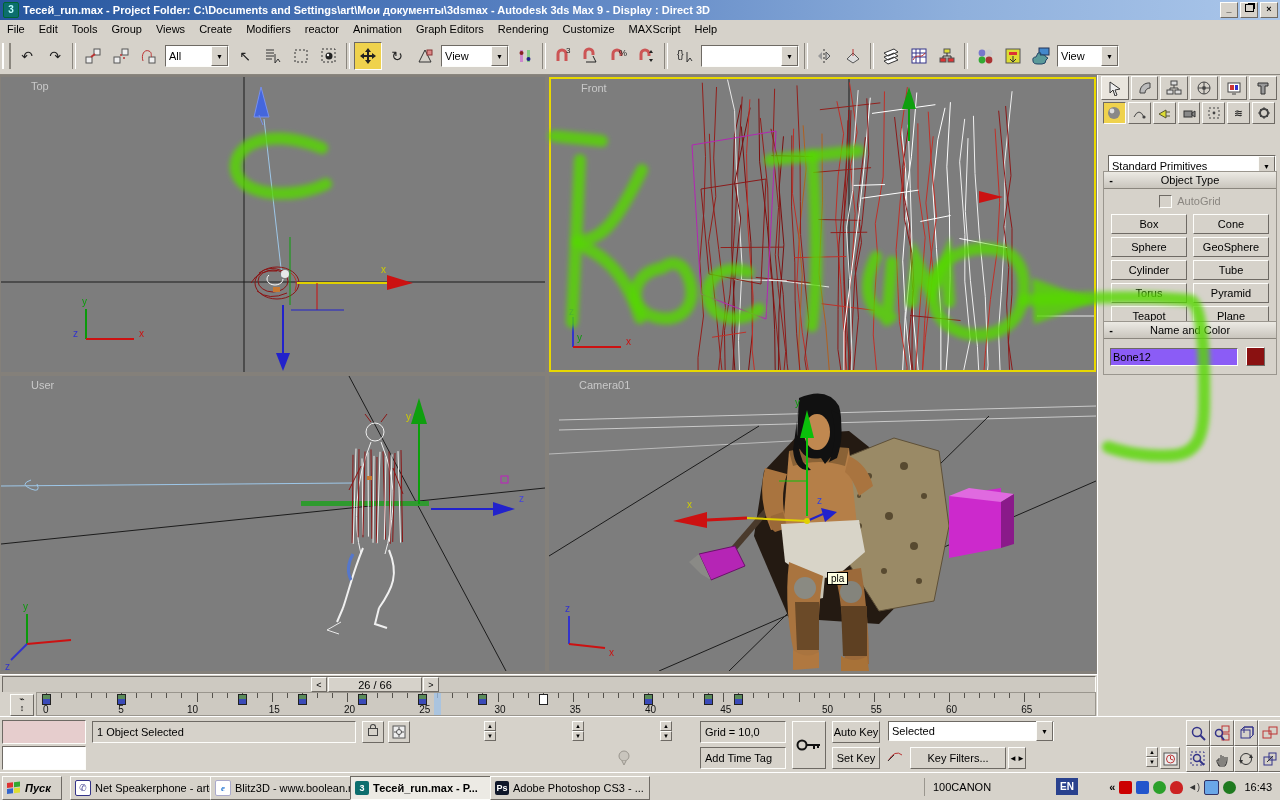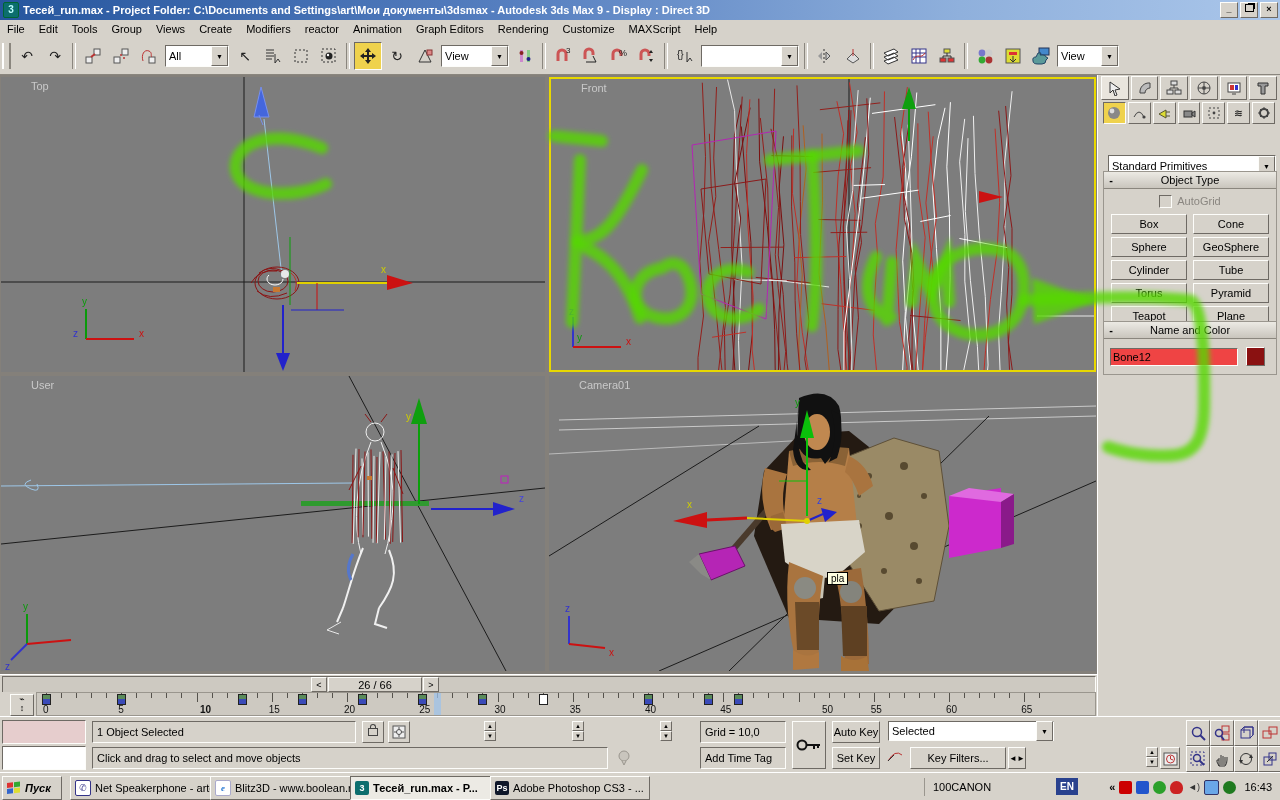--- a/index.html
+++ b/index.html
@@ -89,21 +89,21 @@
   
   #statusbar{position:absolute;left:0;top:716px;width:1280px;height:56px;background:#d6d2ca;border-top:1px solid #fff;}
   .sb{position:absolute;box-sizing:border-box;}
   .sbtn{display:flex;align-items:center;justify-content:center;background:#d6d2ca;
     border:1px solid;border-color:#fdfdfa #6e6a64 #6e6a64 #fdfdfa;}
   .sfield{display:flex;align-items:center;padding:0 4px;border:1px solid;border-color:#6e6a64 #fdfdfa #fdfdfa #6e6a64;}
   .spin{width:12px;height:20px;display:flex;flex-direction:column;}
   .spin span{flex:1;display:flex;align-items:center;justify-content:center;font-size:6px;
     background:#d6d2ca;border:1px solid;border-color:#fdfdfa #6e6a64 #6e6a64 #fdfdfa;}
   input.cfield{position:absolute;height:20px;border:1px solid;border-color:#6e6a64 #fdfdfa #fdfdfa #6e6a64;
-    background:#ef4444;font-family:inherit;font-size:11px;padding:0 2px;box-sizing:border-box;}
+    background:#8b5cf6;font-family:inherit;font-size:11px;padding:0 2px;box-sizing:border-box;}
   .navbtn{position:absolute;width:22px;height:24px;display:flex;align-items:center;justify-content:center;
     background:#d6d2ca;border:1px solid;border-color:#fdfdfa #6e6a64 #6e6a64 #fdfdfa;}
   
   #taskbar{position:absolute;left:0;top:772px;width:1280px;height:28px;background:#d6d2ca;border-top:1px solid #fff;}
   #startbtn{position:absolute;left:2px;top:3px;width:58px;height:22px;display:flex;align-items:center;
     background:#d6d2ca;border:1px solid;border-color:#fdfdfa #6e6a64 #6e6a64 #fdfdfa;font-weight:bold;font-style:italic;}
   .task{position:absolute;top:3px;height:22px;display:flex;align-items:center;padding:0 4px;overflow:hidden;
     background:#d6d2ca;border:1px solid;border-color:#fdfdfa #6e6a64 #6e6a64 #fdfdfa;white-space:nowrap;}
   .task.active{background:#eceae4;border-color:#6e6a64 #fdfdfa #fdfdfa #6e6a64;font-weight:bold;}
   .ticon{width:14px;height:14px;margin-right:4px;flex:0 0 auto;border-radius:2px;
@@ -779,21 +779,21 @@
         <div class="tick" style="left: 896.95px; height: 5px;"></div>
         <div class="tick" style="left: 912px; height: 9px;"></div>
         <div class="tick" style="left: 927.05px; height: 5px;"></div>
         <div class="tick" style="left: 942.1px; height: 5px;"></div>
         <div class="tick" style="left: 957.15px; height: 5px;"></div>
         <div class="tick" style="left: 972.2px; height: 5px;"></div>
         <div class="tick" style="left: 987.25px; height: 9px;"></div>
         <div class="tick" style="left: 1002.3px; height: 5px;"></div>
         <div class="ticklabel" style="left: 9px;">0</div>
         <div class="ticklabel" style="left: 84.25px;">5</div>
-        <div class="ticklabel" style="left: 166px; font-weight: bold;">10</div>
+        <div class="ticklabel" style="left: 153px;">10</div>
         <div class="ticklabel" style="left: 234.75px;">15</div>
         <div class="ticklabel" style="left: 310px;">20</div>
         <div class="ticklabel" style="left: 385.25px;">25</div>
         <div class="ticklabel" style="left: 460.5px;">30</div>
         <div class="ticklabel" style="left: 535.75px;">35</div>
         <div class="ticklabel" style="left: 611px;">40</div>
         <div class="ticklabel" style="left: 686.25px;">45</div>
         <div class="ticklabel" style="left: 788px;">50</div>
         <div class="ticklabel" style="left: 836.75px;">55</div>
         <div class="ticklabel" style="left: 912px;">60</div>
@@ -845,23 +845,20 @@
 
     <span class="spin sb" style="left:660px;top:4px;">
         <span>▲</span>
         <span>▼</span>
       </span>
 
     <div class="sb sfield sgray" style="left:700px;top:4px;width:86px;height:22px;">
       <span>Grid = 10,0</span>
     </div>
 
-    <div class="sb sfield sgray" style="left:92px;top:30px;width:516px;height:22px;">
-      <span>Click and drag to select and move objects</span>
-    </div>
     <div class="sb" style="left:616px;top:32px;width:16px;height:18px;">
       <svg width="16" height="16">
           <circle cx="8" cy="7" r="5" fill="#c9c5bd" stroke="#9a968e"></circle>
           <path d="M6 12 L8 16 L10 12" fill="#c9c5bd" stroke="#9a968e"></path>
         </svg>
     </div>
     <div class="sb sfield sgray" style="left:700px;top:30px;width:86px;height:22px;">
       <span>Add Time Tag</span>
     </div>
 

